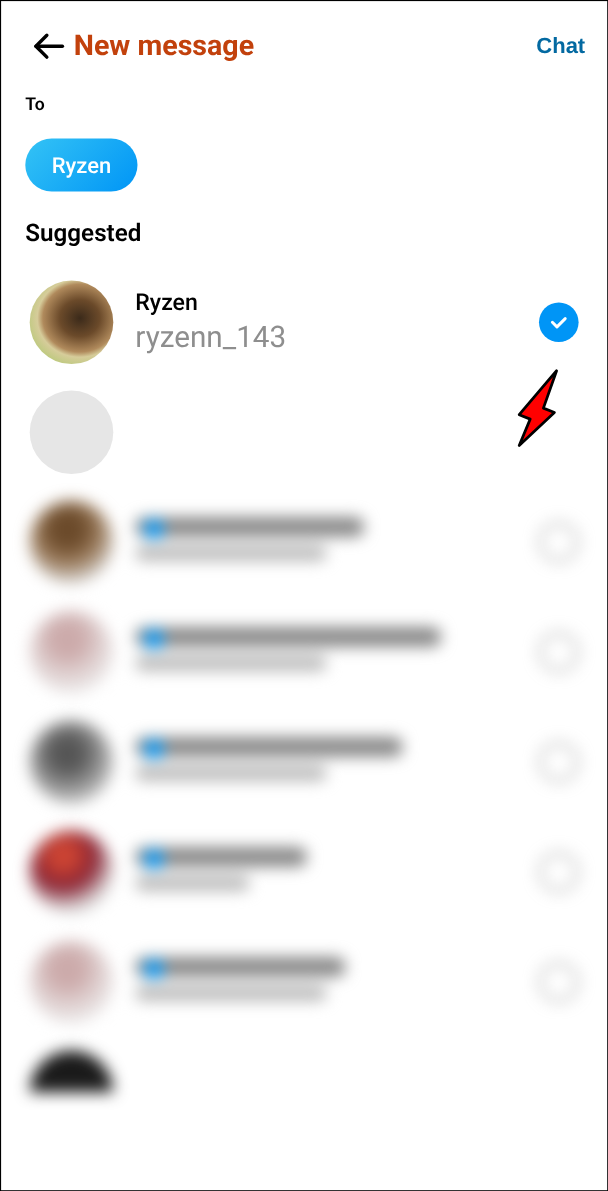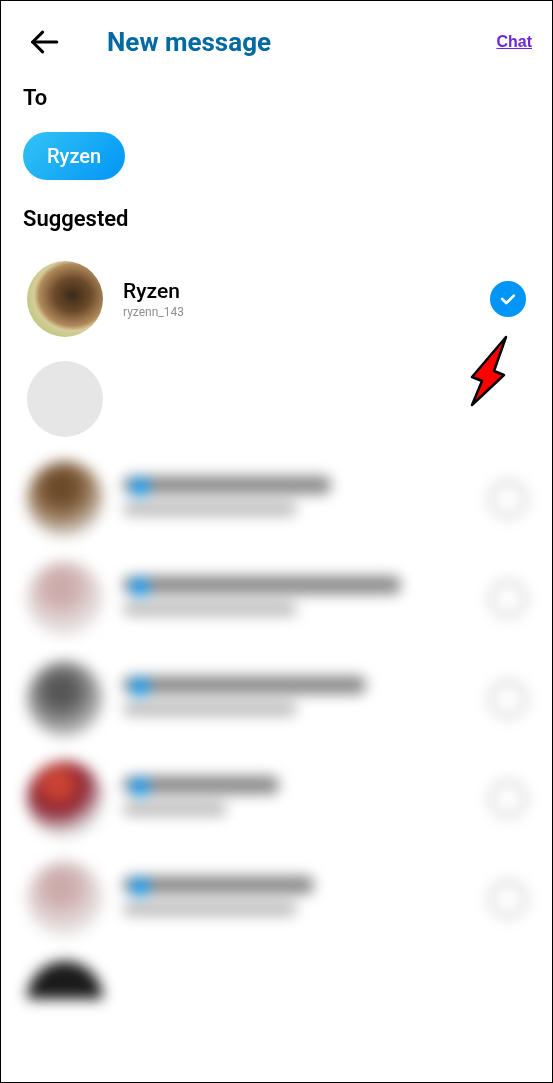--- a/index.html
+++ b/index.html
@@ -29,38 +29,36 @@
       display: flex;
       align-items: center;
     }
     .back-btn svg {
       width: 34px;
       height: 34px;
     }
     .title {
       font-size: 26px;
       font-weight: 700;
-      color: #0369a1;
-      margin-left: 40px;
+      color: #c2410c;
       flex: 1;
     }
     .chat-btn {
       background: none;
       border: none;
-      font-size: 16px;
+      font-size: 20px;
       font-weight: 600;
-      color: #6d28d9;
-      cursor: pointer;
-      text-decoration: underline;
+      color: #0369a1;
+      cursor: pointer;
     }
     .to-section {
       padding: 10px 22px 6px 22px;
     }
     .to-label {
-      font-size: 22px;
+      font-size: 16px;
       font-weight: 600;
       color: #000;
     }
     .chip-row {
       padding: 16px 22px 20px 22px;
     }
     .chip {
       display: inline-flex;
       align-items: center;
       background: linear-gradient(135deg, #34c3f5, #0095f6);
@@ -105,21 +103,21 @@
       display: flex;
       flex-direction: column;
       gap: 2px;
     }
     .item-name {
       font-size: 21px;
       font-weight: 500;
       color: #000;
     }
     .item-sub {
-      font-size: 12px;
+      font-size: 27px;
       color: #8e8e8e;
     }
     .check-circle {
       width: 36px;
       height: 36px;
       border-radius: 50%;
       background: #0095f6;
       display: flex;
       align-items: center;
       justify-content: center;

